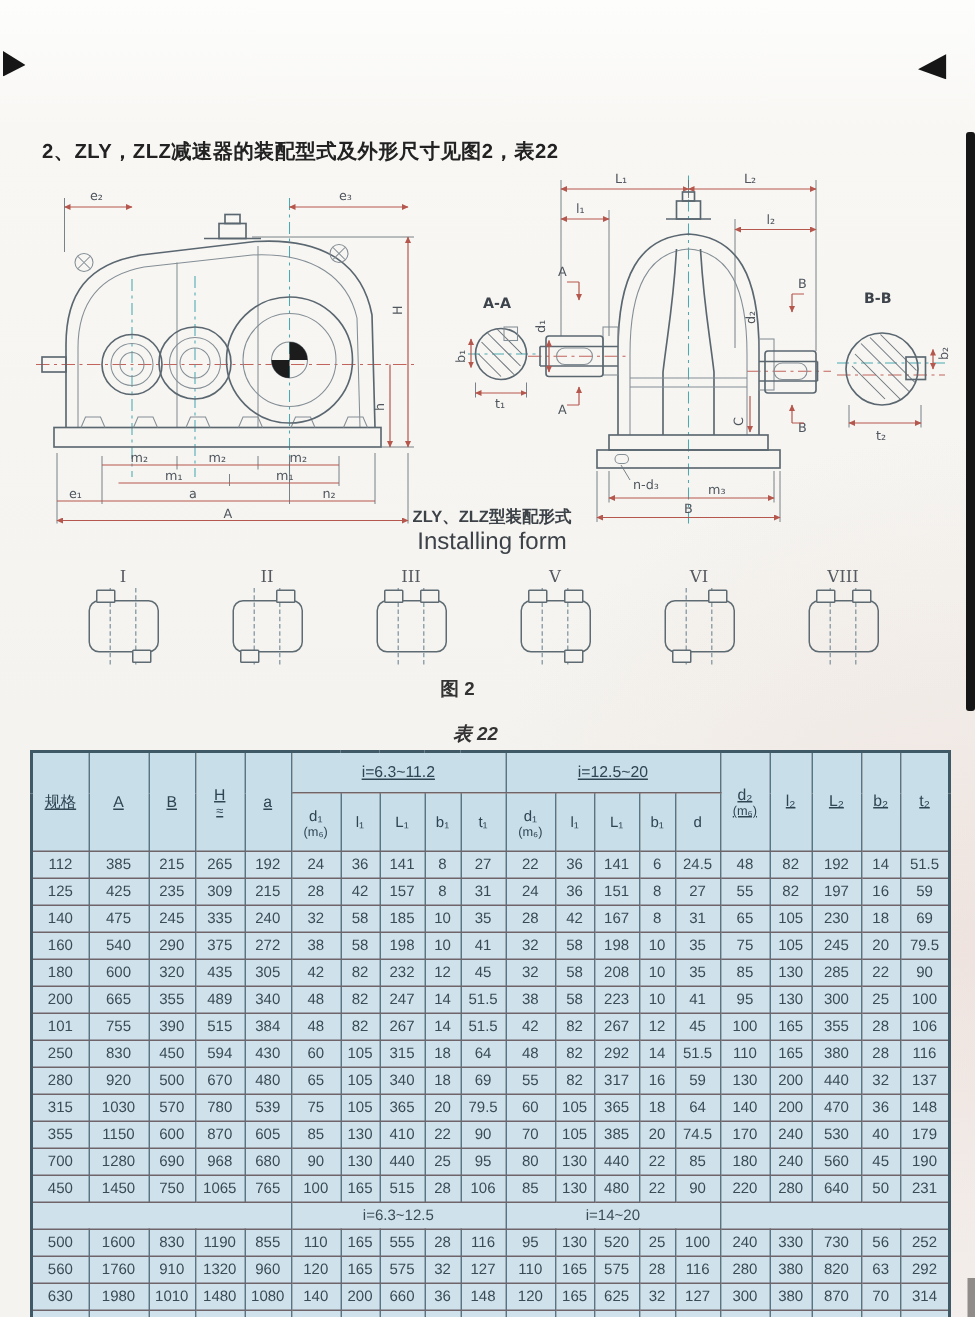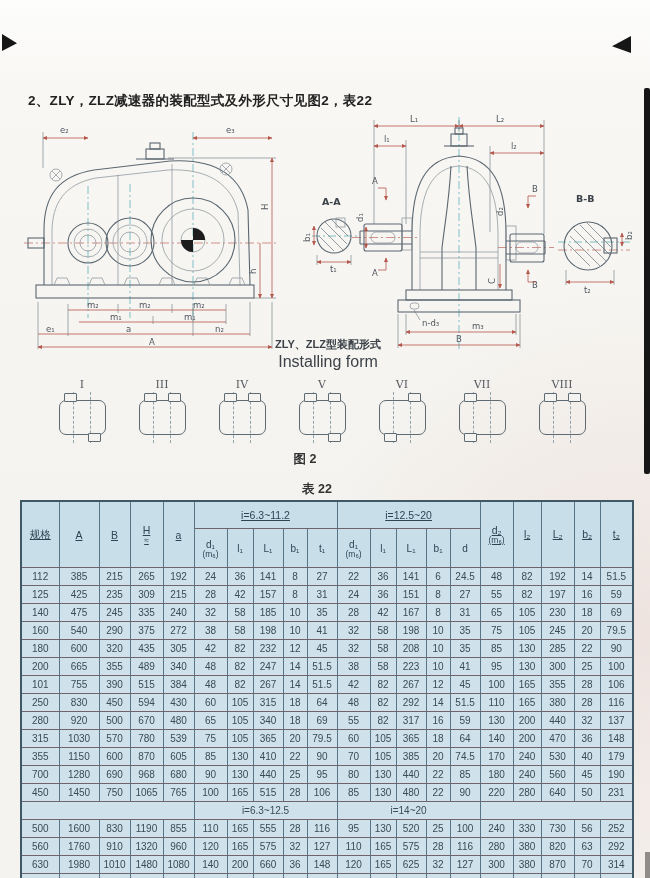--- a/index.html
+++ b/index.html
@@ -34,21 +34,21 @@
   .install-caption .en{font-size:16px;margin-top:1px;}
 
   .forms-row{position:absolute;left:56px;top:378px;width:532px;display:flex;justify-content:space-between;}
   .form-item{width:52px;text-align:center;}
   .form-label{font-family:"DejaVu Serif",serif;font-size:11px;color:#555a60;height:16px;}
   .form-box{position:relative;width:45px;height:33px;margin:6px auto 0;border:1.3px solid #5f6b72;border-radius:7px;}
   .form-dash{position:absolute;top:-9px;bottom:-9px;width:0;border-left:1px dashed #93a3ab;}
   .form-stub{position:absolute;width:11px;height:7px;border:1.2px solid #5f6b72;background:#f4f3ef;border-radius:1px;}
 
   .fig-cap{position:absolute;left:250px;top:451px;width:110px;text-align:center;font-size:12.5px;font-weight:bold;color:#333;}
-  .tab-cap{position:absolute;left:252px;top:481px;width:130px;text-align:center;font-size:12.5px;font-weight:bold;color:#333;}
+  .tab-cap{position:absolute;left:252px;top:481px;width:130px;text-align:center;font-size:12.5px;font-weight:bold;color:#333;font-style:italic;}
 
   table.dims{position:absolute;left:20px;top:500px;width:613px;border-collapse:collapse;table-layout:fixed;
     border:2px solid #3f5a66;font-size:10px;color:#394b55;}
   table.dims th,table.dims td{border:1px solid #577585;border-bottom-color:#6f646a;background:#cfe2ec;
     text-align:center;vertical-align:middle;padding:0 1px;font-weight:normal;overflow:hidden;white-space:nowrap;}
   table.dims thead th{background:#c8dee9;color:#2f4552;}
   table.dims thead tr.r1 th{height:26px;font-size:10.5px;text-decoration:underline;}
   table.dims thead tr.r2 th{height:38px;}
   table.dims td{height:17px;font-size:10px;}
   table.dims .sub{font-size:8.5px;line-height:8px;}
@@ -273,30 +273,30 @@
       <div class="form-item">
         <div class="form-label">I</div>
         <div class="form-box">
           <div class="form-dash" style="left: 30%;"></div>
           <div class="form-dash" style="left: 68%;"></div>
           <div class="form-stub" style="top: -8px; left: 4px;"></div>
           <div class="form-stub" style="bottom: -8px; right: 4px;"></div>
         </div>
       </div>
       <div class="form-item">
-        <div class="form-label">III</div>
+        <div class="form-label">II</div>
         <div class="form-box">
           <div class="form-dash" style="left: 30%;"></div>
           <div class="form-dash" style="left: 68%;"></div>
-          <div class="form-stub" style="top: -8px; left: 4px;"></div>
           <div class="form-stub" style="top: -8px; right: 4px;"></div>
+          <div class="form-stub" style="bottom: -8px; left: 4px;"></div>
         </div>
       </div>
       <div class="form-item">
-        <div class="form-label">IV</div>
+        <div class="form-label">III</div>
         <div class="form-box">
           <div class="form-dash" style="left: 30%;"></div>
           <div class="form-dash" style="left: 68%;"></div>
           <div class="form-stub" style="top: -8px; left: 4px;"></div>
           <div class="form-stub" style="top: -8px; right: 4px;"></div>
         </div>
       </div>
       <div class="form-item">
         <div class="form-label">V</div>
         <div class="form-box">
@@ -306,29 +306,20 @@
           <div class="form-stub" style="top: -8px; right: 4px;"></div>
           <div class="form-stub" style="bottom: -8px; right: 4px;"></div>
         </div>
       </div>
       <div class="form-item">
         <div class="form-label">VI</div>
         <div class="form-box">
           <div class="form-dash" style="left: 30%;"></div>
           <div class="form-dash" style="left: 68%;"></div>
           <div class="form-stub" style="top: -8px; right: 4px;"></div>
-          <div class="form-stub" style="bottom: -8px; left: 4px;"></div>
-        </div>
-      </div>
-      <div class="form-item">
-        <div class="form-label">VII</div>
-        <div class="form-box">
-          <div class="form-dash" style="left: 30%;"></div>
-          <div class="form-dash" style="left: 68%;"></div>
-          <div class="form-stub" style="top: -8px; left: 4px;"></div>
           <div class="form-stub" style="bottom: -8px; left: 4px;"></div>
         </div>
       </div>
       <div class="form-item">
         <div class="form-label">VIII</div>
         <div class="form-box">
           <div class="form-dash" style="left: 30%;"></div>
           <div class="form-dash" style="left: 68%;"></div>
           <div class="form-stub" style="top: -8px; left: 4px;"></div>
           <div class="form-stub" style="top: -8px; right: 4px;"></div>

